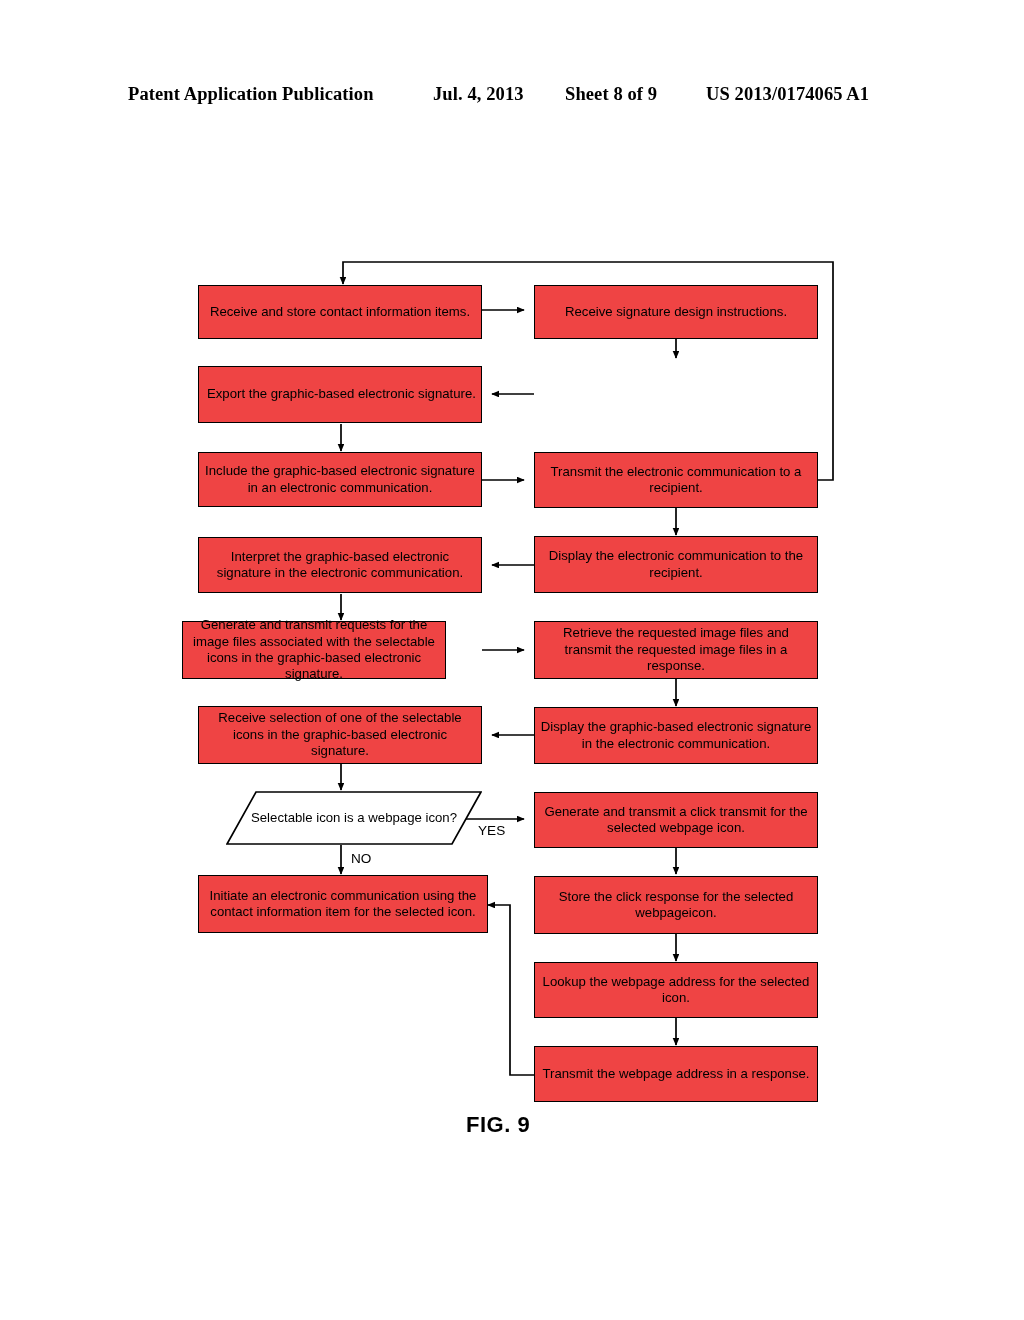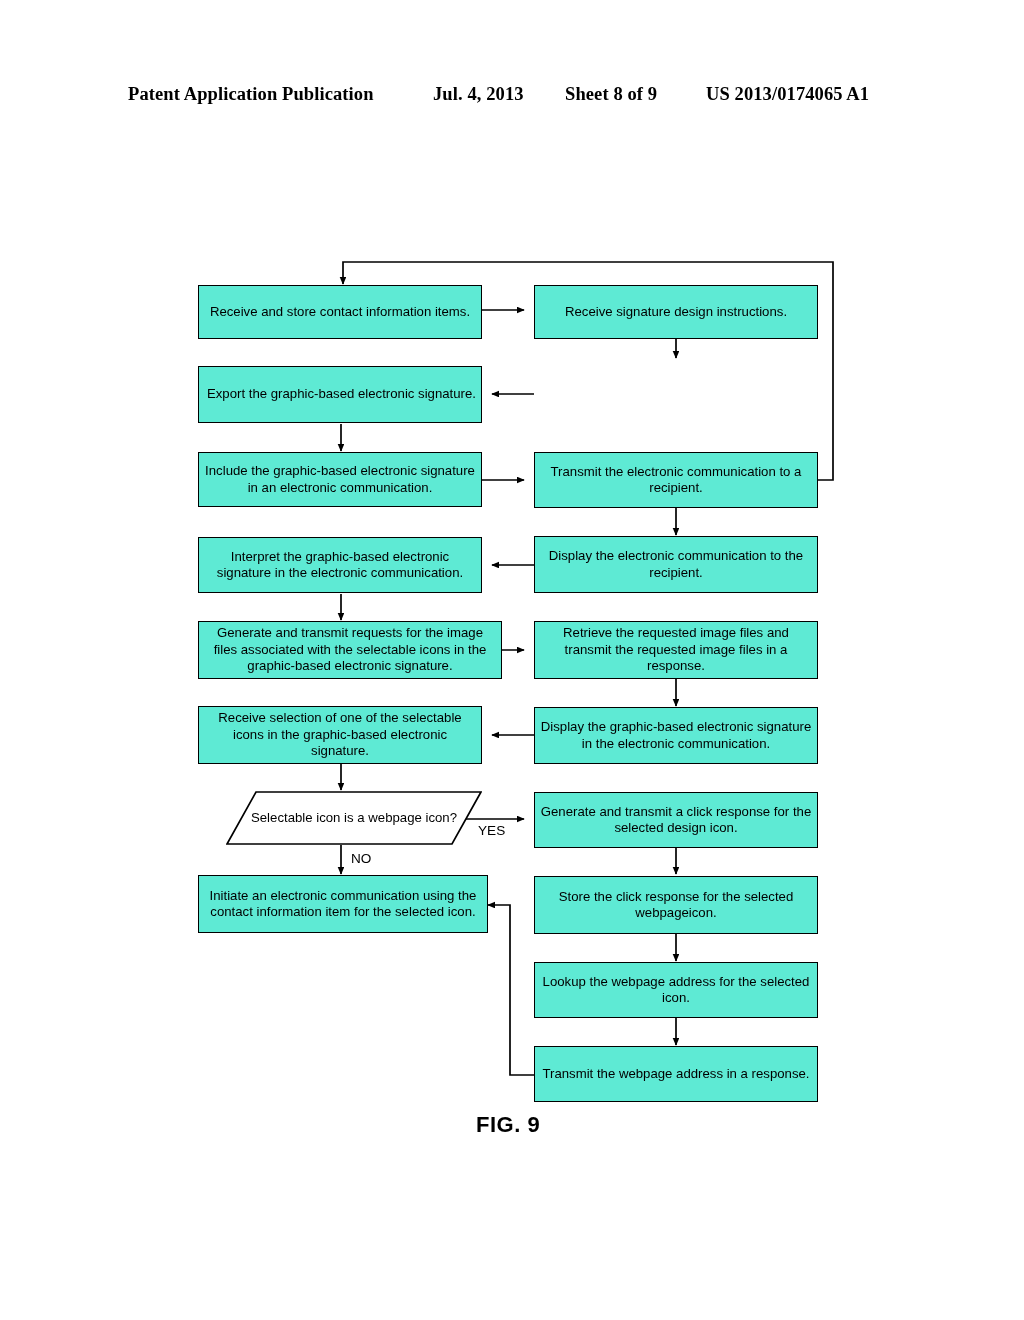--- a/index.html
+++ b/index.html
@@ -55,21 +55,21 @@
     position: absolute;
     box-sizing: border-box;
     display: flex;
     align-items: center;
     justify-content: center;
     text-align: center;
     font-family: "Liberation Sans", sans-serif;
     font-size: 13.2px;
     line-height: 16.4px;
     color: #000;
-    background: #5eead4;
+    background: #ef4444;
   }
   .proc {
     border: 1.6px solid #000;
   }
   .node .lbl {
     display: block;
     padding: 0 5px;
     width: 100%;
   }
 
@@ -92,21 +92,21 @@
   .edge-label {
     position: absolute;
     font-family: "Liberation Sans", sans-serif;
     font-size: 13.6px;
     color: #000;
     white-space: nowrap;
   }
 
   #fig-label {
     position: absolute;
-    left: 476px;
+    left: 466px;
     top: 1112px;
     font-family: "Liberation Sans", sans-serif;
     font-weight: bold;
     font-size: 22px;
     letter-spacing: 0.5px;
   }
 </style>
 </head>
 <body>
 
@@ -176,21 +176,21 @@
   </div>
 
   <div class="node proc" style="left:198px; top:452px; width:284px; height:55px;">
     <span class="lbl">Include the graphic-based electronic signature in an electronic communication.</span>
   </div>
 
   <div class="node proc" style="left:198px; top:537px; width:284px; height:56px;">
     <span class="lbl">Interpret the graphic-based electronic signature in the electronic communication.</span>
   </div>
 
-  <div class="node proc" style="left:198px; top:621px; width:304px; height:58px;">
+  <div class="node proc" style="left:182px; top:621px; width:264px; height:58px;">
     <span class="lbl">Generate and transmit requests for the image files associated with the selectable icons in the graphic-based electronic signature.</span>
   </div>
 
   <div class="node proc" style="left:198px; top:706px; width:284px; height:58px;">
     <span class="lbl">Receive selection of one of the selectable icons in the graphic-based electronic signature.</span>
   </div>
 
   <div class="node decision" style="left:226px; top:791px; width:256px; height:54px;">
     <svg class="shape" viewBox="0 0 256 54" preserveAspectRatio="none">
       <polygon points="30,1 255,1 226,53 1,53" fill="#ffffff" stroke="#000" stroke-width="1.7" vector-effect="non-scaling-stroke"></polygon>
@@ -217,21 +217,21 @@
 
   <div class="node proc" style="left:534px; top:621px; width:284px; height:58px;">
     <span class="lbl">Retrieve the requested image files and transmit the requested image files in a response.</span>
   </div>
 
   <div class="node proc" style="left:534px; top:707px; width:284px; height:57px;">
     <span class="lbl">Display the graphic-based electronic signature in the electronic communication.</span>
   </div>
 
   <div class="node proc" style="left:534px; top:792px; width:284px; height:56px;">
-    <span class="lbl">Generate and transmit a click response for the selected design icon.</span>
+    <span class="lbl">Generate and transmit a click transmit for the selected webpage icon.</span>
   </div>
 
   <div class="node proc" style="left:534px; top:876px; width:284px; height:58px;">
     <span class="lbl">Store the click response for the selected webpageicon.</span>
   </div>
 
   <div class="node proc" style="left:534px; top:962px; width:284px; height:56px;">
     <span class="lbl">Lookup the webpage address for the selected icon.</span>
   </div>
 

